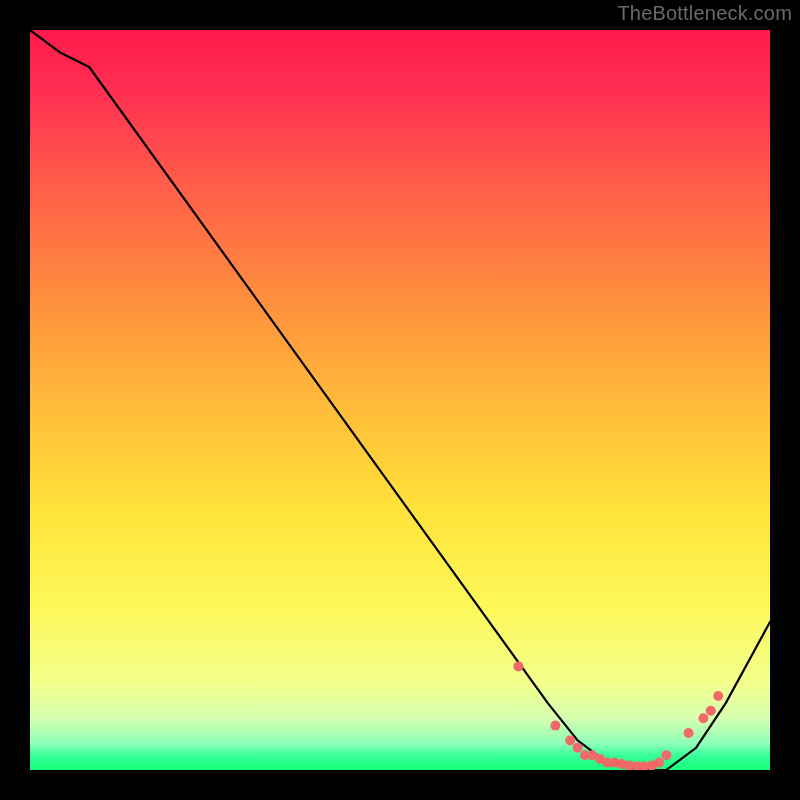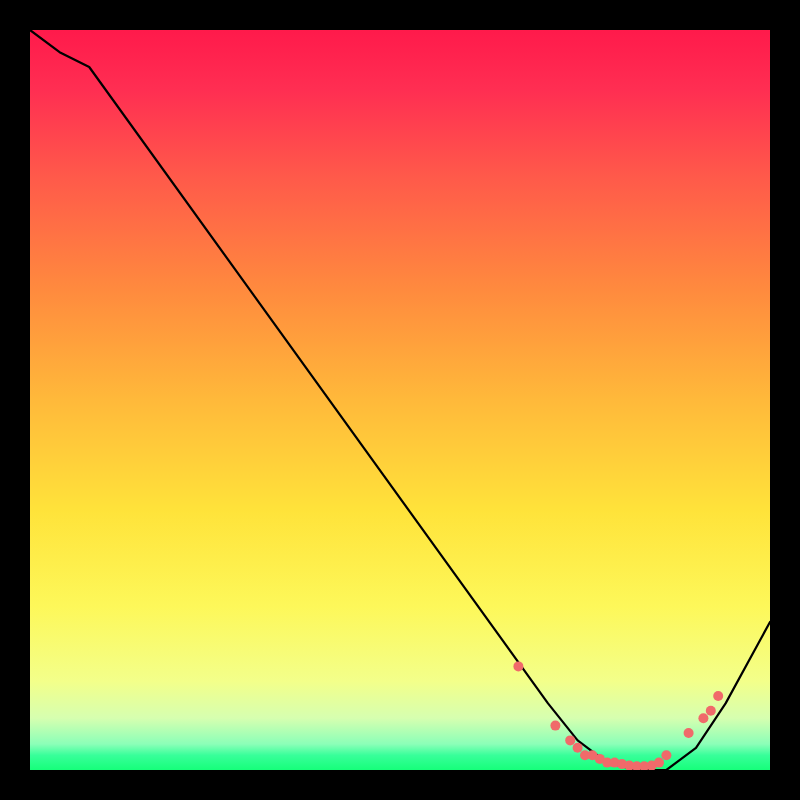--- a/index.html
+++ b/index.html
@@ -67,20 +67,21 @@
   }
   .dot {
     fill: #f06a6a;
     stroke: none;
   }
 </style>
 </head>
 <body>
 
 <div class="frame">
+  <div class="attribution">TheBottleneck.com</div>
 
   <div class="plot">
     <div class="gradient"></div>
     <svg class="lines" viewBox="0 0 740 740" preserveAspectRatio="none">
       <path class="curve" d="M0.0,0.0 L29.6,22.2 L59.2,37.0 L518.0,673.4 L547.6,710.4 L577.2,732.6 L606.8,740.0 L636.4,740.0 L666.0,717.8 L695.6,673.4 L740.0,592.0"></path>
       <g>
           <circle class="dot" cx="488.4" cy="636.4" r="5"></circle>
           <circle class="dot" cx="525.4" cy="695.6" r="5"></circle>
           <circle class="dot" cx="540.2" cy="710.4" r="5"></circle>
           <circle class="dot" cx="547.6" cy="717.8" r="5"></circle>

